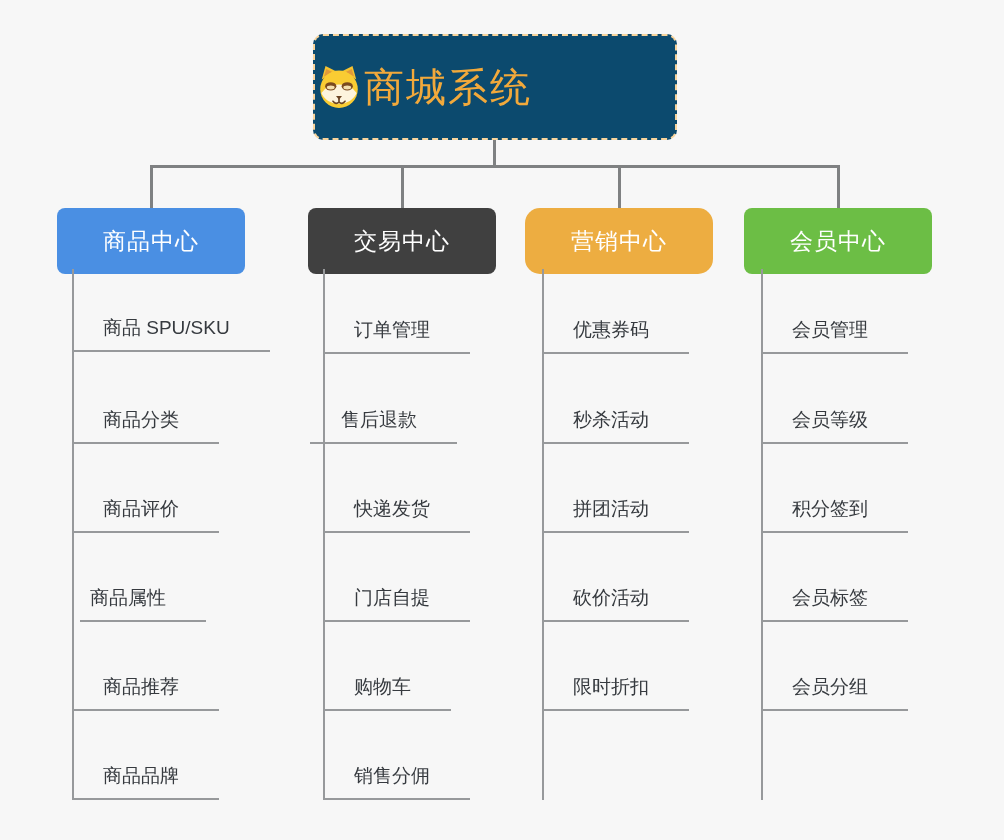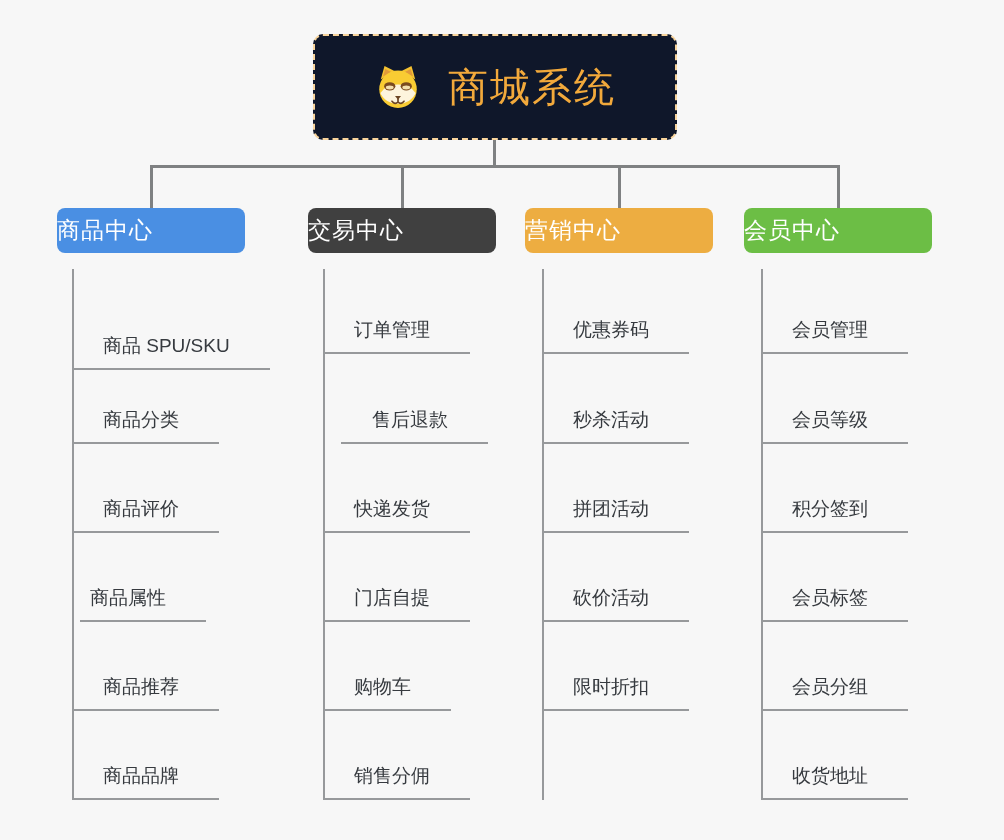--- a/index.html
+++ b/index.html
@@ -8,51 +8,51 @@
     background:#f7f7f7;
     font-family:"Liberation Sans", sans-serif;
     position:relative;
     overflow:hidden;
   }
   .stage{position:absolute;inset:0;}
 
   
   .root-node{
     position:absolute;left:313px;top:34px;width:364px;height:106px;
-    background:#0f172a;
+    background:#0c4a6e;
     border:2px dashed #f8d49c;
     border-radius:10px;
     box-sizing:border-box;
-    display:flex;align-items:center;justify-content:center;gap:26px;
+    display:flex;align-items:center;justify-content:flex-start;gap:1px;
   }
   .root-title{
     color:#f2a93b;
     font-size:40px;
     font-weight:500;
     letter-spacing:2px;
     white-space:nowrap;
   }
   .dog-icon{width:48px;height:48px;flex:0 0 auto;}
 
   
   .conn{position:absolute;background:#7f8182;}
   .conn.v{width:3px;}
   .conn.h{height:3px;}
 
   
   .branch-box{
-    position:absolute;top:208px;width:188px;height:45px;
+    position:absolute;top:208px;width:188px;height:66px;
     border-radius:8px;
-    display:flex;align-items:center;justify-content:flex-start;
+    display:flex;align-items:center;justify-content:center;
     color:#ffffff;font-size:23px;letter-spacing:1px;
     box-sizing:border-box;
   }
   .branch-0{background:#4a8fe3;}
   .branch-1{background:#404040;}
-  .branch-2{background:#edad41;}
+  .branch-2{background:#edad41;border-radius:15px;}
   .branch-3{background:#6cbe45;}
 
   
   .rail{position:absolute;top:269px;height:531px;width:2px;background:#97999b;}
 
   
   .child{
     position:absolute;
     height:44px;
     box-sizing:border-box;
@@ -107,21 +107,21 @@
     </div>
   <div class="branch-box branch-3" style="left:744px;">
       <span>会员中心</span>
     </div>
 
   <div class="rail" style="left:72px;"></div>
   <div class="rail" style="left:323px;"></div>
   <div class="rail" style="left:542px;"></div>
   <div class="rail" style="left:761px;"></div>
 
-  <div class="child" style="left:72px;top:326px;">
+  <div class="child" style="left:72px;top:308px;">
       <span>商品 SPU/SKU</span>
     </div>
   <div class="child" style="left:72px;top:400px;">
       <span>商品分类</span>
     </div>
   <div class="child" style="left:72px;top:489px;">
       <span>商品评价</span>
     </div>
   <div class="child" style="left:80px;top:578px;padding-left:10px;">
       <span>商品属性</span>
@@ -129,21 +129,21 @@
   <div class="child" style="left:72px;top:667px;">
       <span>商品推荐</span>
     </div>
   <div class="child" style="left:72px;top:756px;">
       <span>商品品牌</span>
     </div>
 
   <div class="child" style="left:323px;top:310px;">
       <span>订单管理</span>
     </div>
-  <div class="child" style="left:341px;top:400px;">
+  <div class="child" style="left:310px;top:400px;">
       <span>售后退款</span>
     </div>
   <div class="child" style="left:323px;top:489px;">
       <span>快递发货</span>
     </div>
   <div class="child" style="left:323px;top:578px;">
       <span>门店自提</span>
     </div>
   <div class="child" style="left:323px;top:667px;">
       <span>购物车</span>
@@ -176,17 +176,14 @@
     </div>
   <div class="child" style="left:761px;top:489px;">
       <span>积分签到</span>
     </div>
   <div class="child" style="left:761px;top:578px;">
       <span>会员标签</span>
     </div>
   <div class="child" style="left:761px;top:667px;">
       <span>会员分组</span>
     </div>
-  <div class="child" style="left:761px;top:756px;">
-      <span>收货地址</span>
-    </div>
 
 </div>
 
 </body></html>

